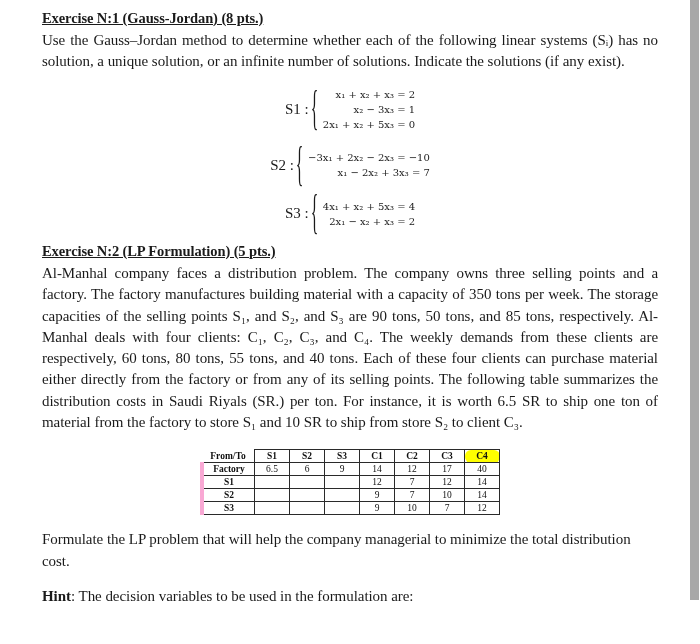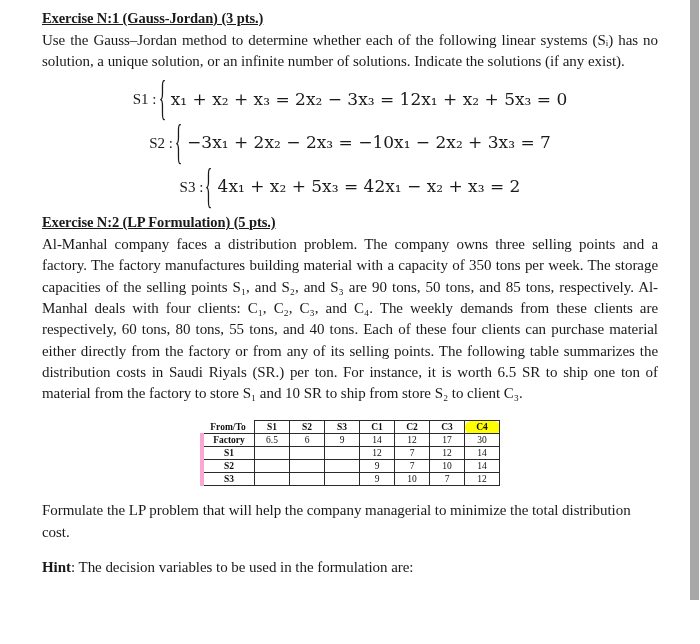--- a/index.html
+++ b/index.html
@@ -67,32 +67,32 @@
     font-size: 15px;
     line-height: 1;
     display: inline-block;
     transform: scaleY(3.25) scaleX(1.05);
     transform-origin: center center;
     margin: 0 5px 0 0;
     font-family: "Liberation Serif", serif;
   }
   .eqs {
     display: flex;
-    flex-direction: row;
+    flex-direction: column;
     font-family: "DejaVu Serif", serif;
-    font-size: 17px;
+    font-size: 10px;
     line-height: 1.52;
   }
   .eq {
     white-space: nowrap;
     font-style: normal;
   }
   .eq-r1 { text-align: left; }
   .eq-r2 { text-align: center; }
-  .eq-r3 { text-align: center; }
+  .eq-r3 { text-align: right; }
   .sys1 .eqs .eq { text-align: right; padding-right: 0; }
   
   .table-wrap {
     display: flex;
     justify-content: center;
     margin: 0;
     align-items: flex-end;
   }
   table.costs {
     border-collapse: collapse;
@@ -146,21 +146,21 @@
     height: 600px;
     background: #a8a8a8;
   }
 </style>
 </head>
 <body>
 
 <div class="page">
   <div class="content">
 
-    <div class="ex-head">Exercise N:1 (Gauss-Jordan) (3 pts.)</div>
+    <div class="ex-head">Exercise N:1 (Gauss-Jordan) (8 pts.)</div>
 
     <p class="para">Use the Gauss–Jordan method to determine whether each of the following linear systems (Sᵢ) has no solution, a unique solution, or an infinite number of solutions. Indicate the solutions (if any exist).</p>
 
     <div class="spacer-14"></div>
 
     <div class="sys-wrap">
       <div class="sys sys1">
         <span class="sys-label">S1 :</span>
         <span class="brace">{</span>
         <span class="eqs">
@@ -221,21 +221,21 @@
         </thead>
         <tbody>
           <tr>
             <td class="rowhdr">Factory</td>
             <td>6.5</td>
             <td>6</td>
             <td>9</td>
             <td>14</td>
             <td>12</td>
             <td>17</td>
-            <td>30</td>
+            <td>40</td>
           </tr>
           <tr>
             <td class="rowhdr">S1</td>
             <td class="blank"></td>
             <td class="blank"></td>
             <td class="blank"></td>
             <td>12</td>
             <td>7</td>
             <td>12</td>
             <td>14</td>

